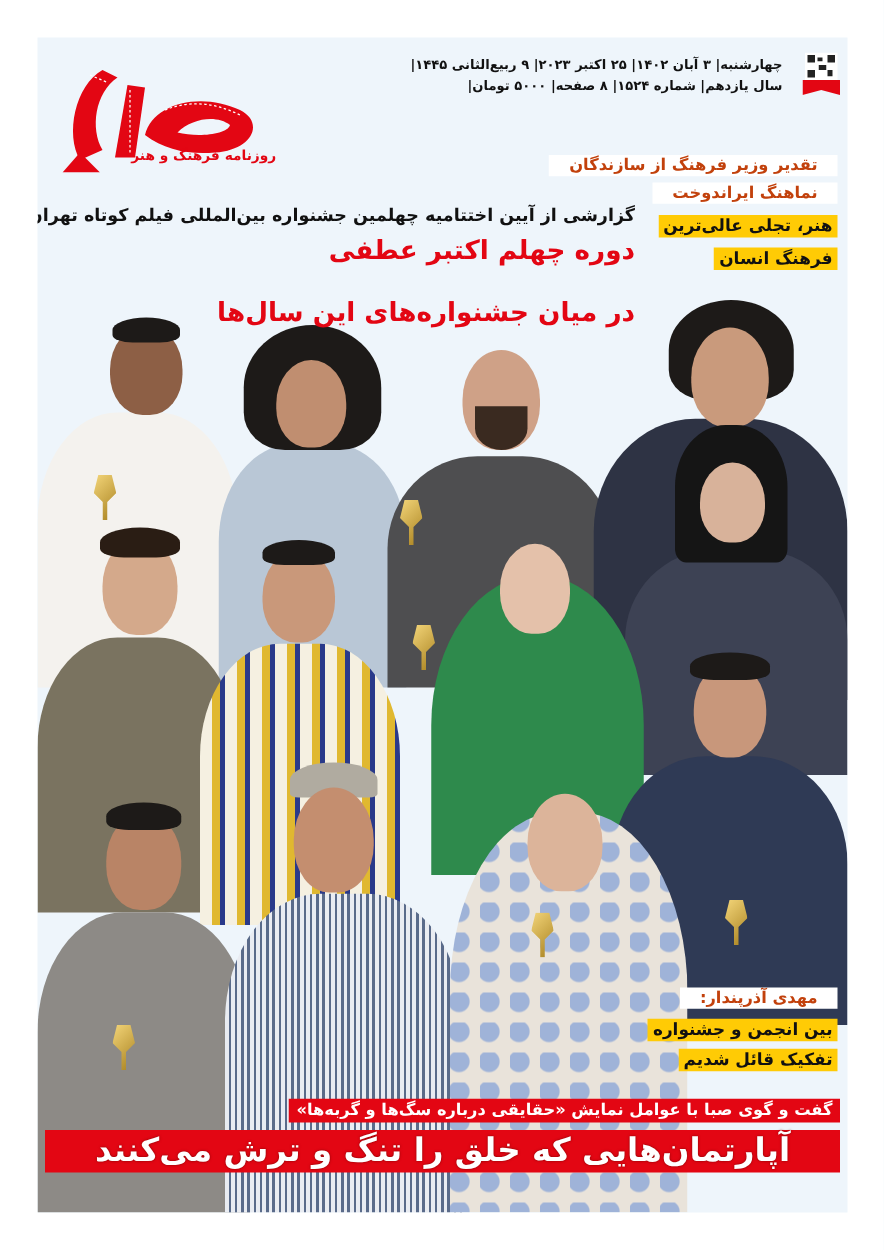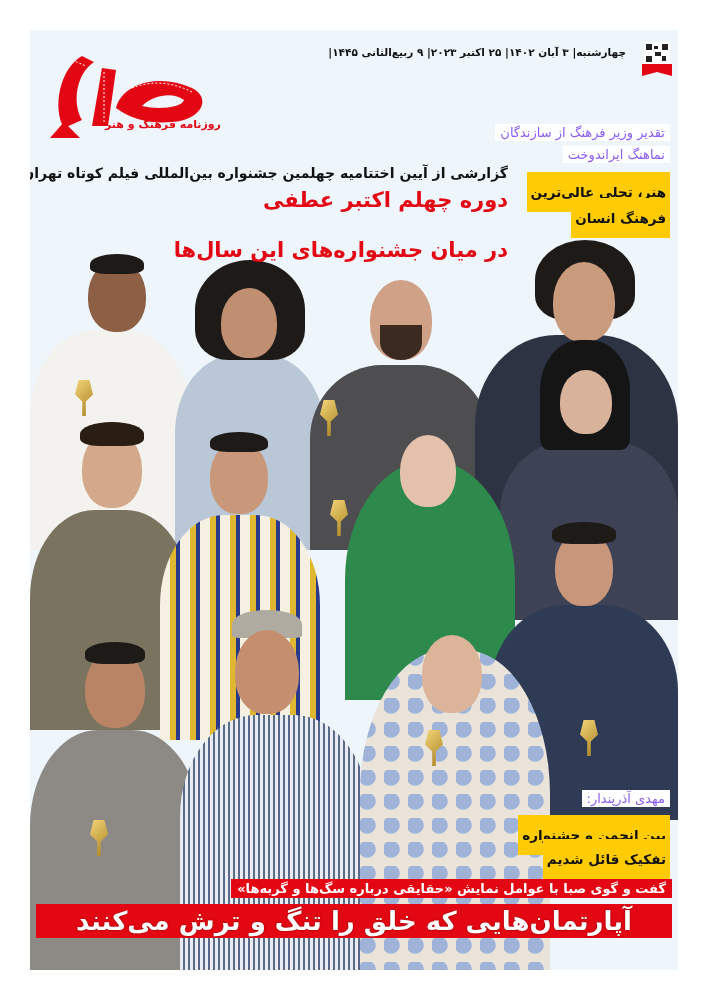--- a/index.html
+++ b/index.html
@@ -14,41 +14,42 @@
   
   .collage { position:absolute; left:0; top:210px; width:648px; height:730px; }
   .person { position:absolute; }
   .head { position:absolute; border-radius:50% 50% 45% 45%; background:#c79a7e; }
   .hair { position:absolute; border-radius:50% 50% 30% 30%; background:#1d1a18; }
   .body { position:absolute; border-radius:40% 40% 0 0; }
   .trophy { position:absolute; width:18px; height:36px; background:linear-gradient(135deg,#f3d579,#a7801e); clip-path:polygon(20% 0,80% 0,100% 40%,60% 60%,60% 100%,40% 100%,40% 60%,0 40%); }
   
   .kicker { position:absolute; right:170px; top:135px; font-size:14px; font-weight:bold; color:#111; direction:rtl; white-space:nowrap; }
   .headline { position:absolute; right:170px; font-size:21px; font-weight:bold; color:#e30613; direction:rtl; white-space:nowrap; }
-  .side-white { position:absolute; right:8px; background:#ffffff; color:#8b5cf6; font-size:13px; font-weight:normal; padding:1px 5px; direction:rtl; white-space:nowrap; }
-  .side-yellow { position:absolute; right:8px; background:#ffcb05; color:#111; font-size:13.5px; font-weight:bold; padding:12px 4px; direction:rtl; white-space:nowrap; }
+  .side-white { position:absolute; right:8px; background:#ffffff; color:#c2410c; font-size:13px; font-weight:bold; padding:1px 16px; direction:rtl; white-space:nowrap; }
+  .side-yellow { position:absolute; right:8px; background:#ffcb05; color:#111; font-size:13.5px; font-weight:bold; padding:1px 4px; direction:rtl; white-space:nowrap; }
   .bottom-kicker { position:absolute; right:6px; top:849px; background:#e30613; color:#fff; font-size:13px; font-weight:bold; padding:2px 6px; direction:rtl; white-space:nowrap;margin-left:11px; }
   .bottom-headline { position:absolute; left:6px; right:6px; top:874px; height:34px; background:#e30613; color:#fff; font-size:26px; font-weight:bold; text-align:center; line-height:34px; direction:rtl; white-space:nowrap; text-shadow:0 0 2px #7a0000; letter-spacing:-0.5px; }
 </style>
 </head>
 <body>
 
 <div class="page">
 
   <svg class="logo" viewBox="0 0 190 90">
     <path d="M22 80 C10 60 18 20 40 8 L52 14 C34 26 30 55 40 72 Z" fill="#e30613"></path>
     <path d="M50 78 L60 20 L74 22 L66 78 Z" fill="#e30613"></path>
     <path d="M74 60 C80 35 118 25 150 40 C170 50 160 72 130 74 C110 76 90 72 74 60 Z M100 58 C115 62 140 60 142 52 C132 44 112 46 100 58 Z" fill="#e30613" fill-rule="evenodd"></path>
     <path d="M8 90 L22 74 L38 90 Z" fill="#e30613"></path>
     <path d="M30 12 L44 18 M62 24 L62 76 M90 40 C110 32 130 34 150 44" stroke="#ffffff" stroke-width="1" stroke-dasharray="2 2" fill="none"></path>
   </svg>
   <div class="logo-sub">روزنامه فرهنگ و هنر</div>
 
   <div class="meta">
     <div>چهارشنبه| ۳ آبان ۱۴۰۲| ۲۵ اکتبر ۲۰۲۳| ۹ ربیع‌الثانی ۱۴۴۵|</div>
+    <div>سال یازدهم| شماره ۱۵۲۴| ۸ صفحه| ۵۰۰۰ تومان|</div>
   </div>
   <svg class="qr" viewBox="0 0 30 34">
     <rect x="2" y="0" width="26" height="22" fill="#fff"></rect>
     <rect x="4" y="2" width="6" height="6" fill="#222"></rect>
       <rect x="20" y="2" width="6" height="6" fill="#222"></rect>
     <rect x="4" y="14" width="6" height="6" fill="#222"></rect>
       <rect x="12" y="4" width="4" height="3" fill="#222"></rect>
     <rect x="13" y="10" width="6" height="4" fill="#222"></rect>
       <rect x="20" y="14" width="4" height="5" fill="#222"></rect>
     <path d="M0 22 L30 22 L30 34 L15 30 L0 34 Z" fill="#e30613"></path>

